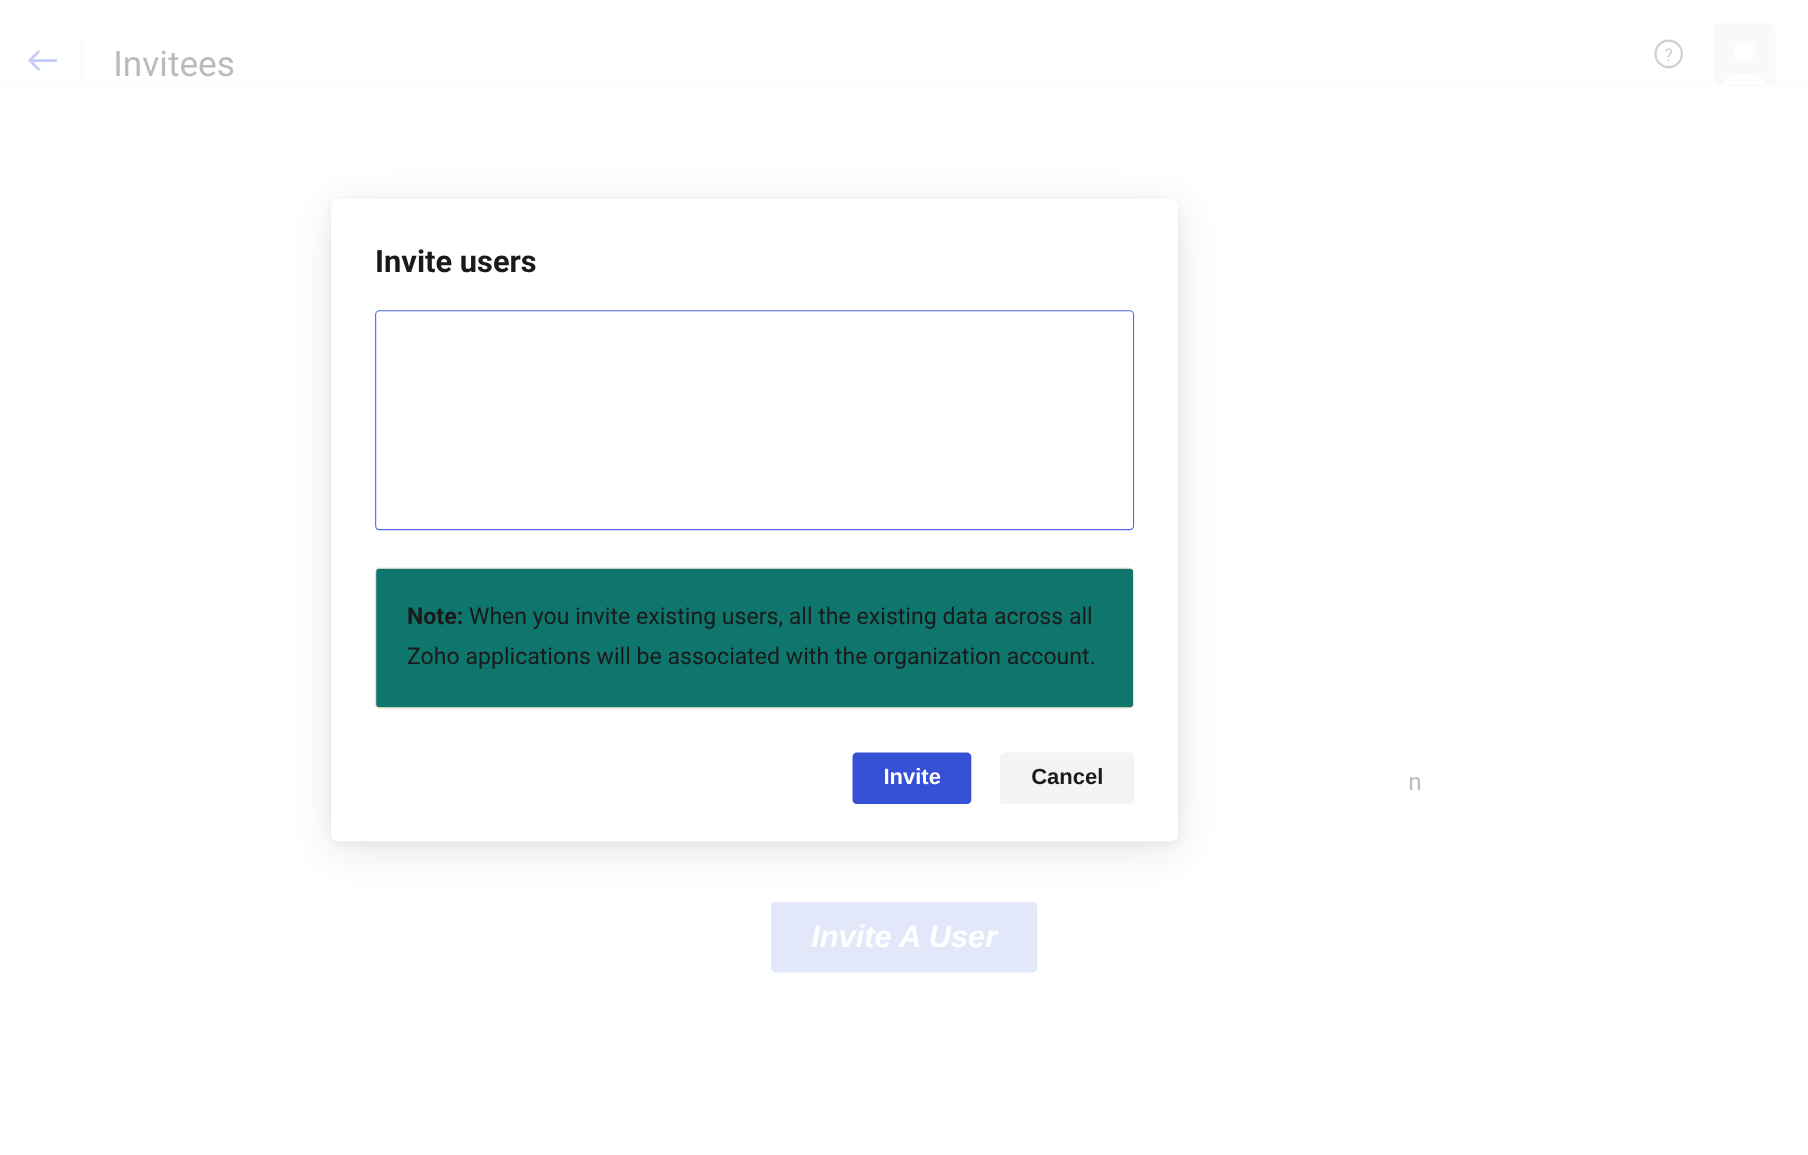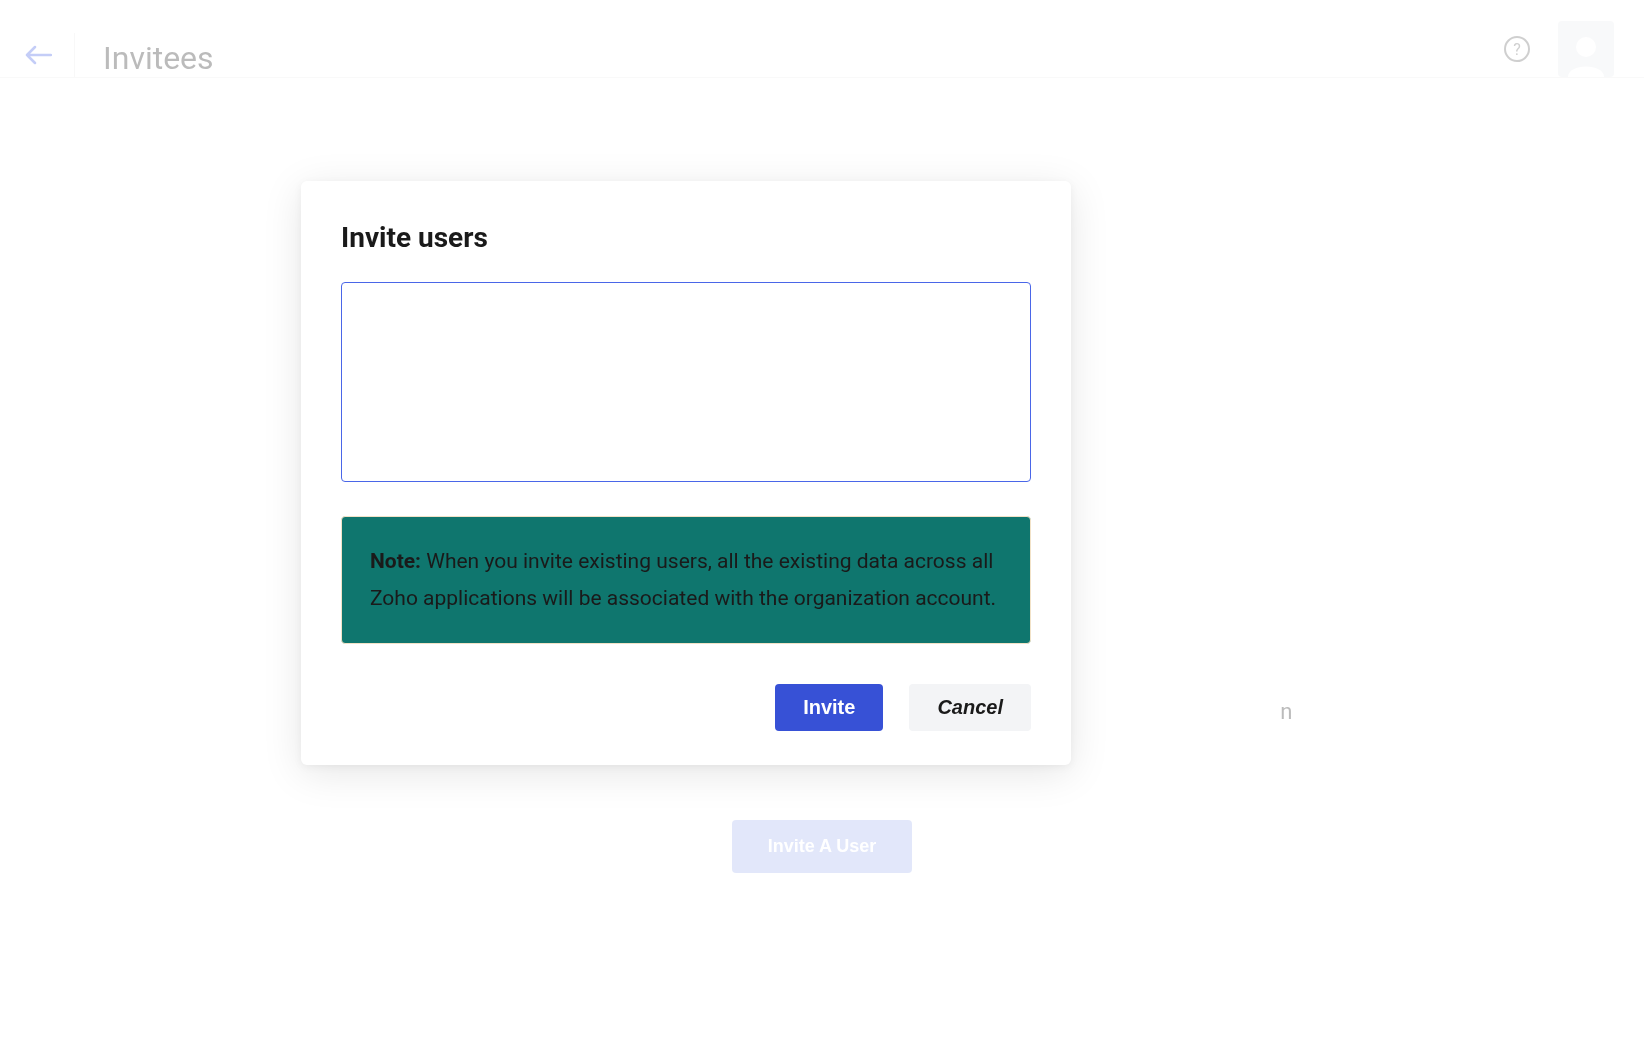--- a/index.html
+++ b/index.html
@@ -79,26 +79,27 @@
     font-size: 22px;
     color: #555;
     text-align: center;
     max-width: 980px;
     line-height: 1.7;
   }
   .bg-invite-btn {
     margin-top: 90px;
     background: #b7c4f3;
     color: #fff;
-    font-size: 18px;
+    font-size: 28px;
     font-weight: 600;
     padding: 16px 36px;
     border: none;
     border-radius: 4px;
     cursor: pointer;
+    font-style: italic;
   }
 
   
   .overlay {
     position: absolute;
     inset: 0;
     background: rgba(255,255,255,0.6);
     z-index: 5;
   }
 
@@ -169,21 +170,20 @@
     cursor: pointer;
   }
   .btn-primary {
     background: #3751d6;
     color: #fff;
     text-align: center;
   }
   .btn-secondary {
     background: #f3f4f6;
     color: #1a1a1a;
-    font-style: italic;
   }
 </style>
 </head>
 <body>
 
 <div class="header">
   <div class="back-btn">
     <svg width="28" height="24" viewBox="0 0 28 24">
       <path d="M27 12 H3 M11 4 L3 12 L11 20" stroke="#6b82ea" stroke-width="2.5" fill="none" stroke-linecap="round" stroke-linejoin="round"></path>
     </svg>

